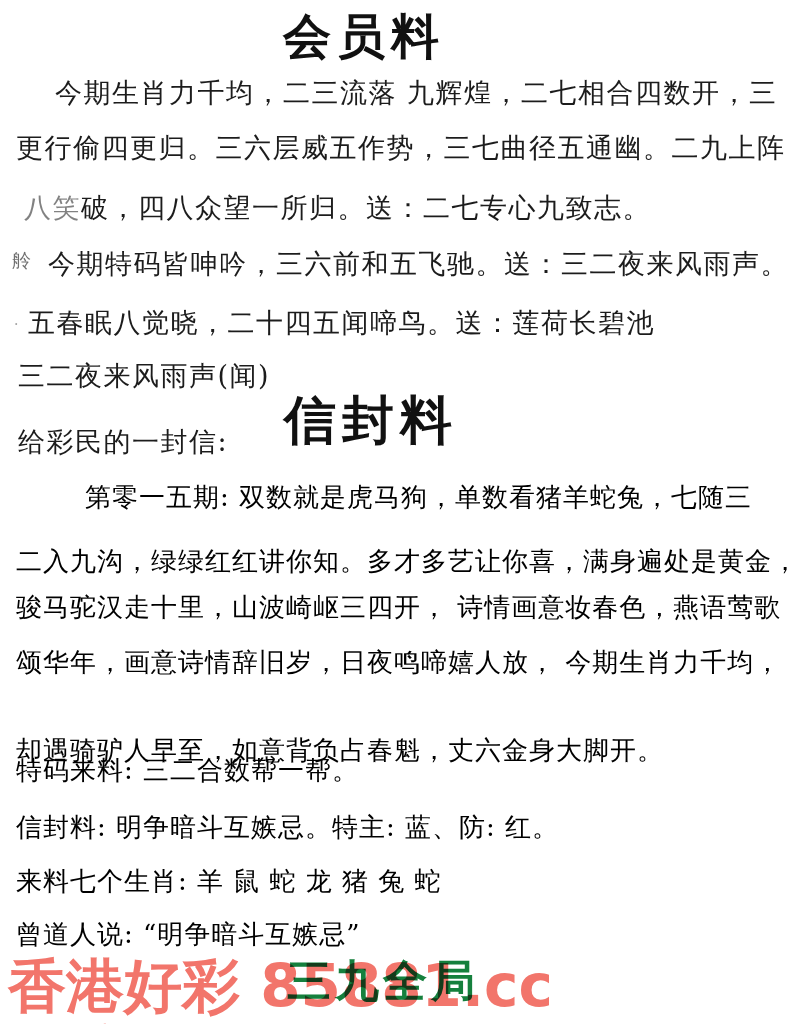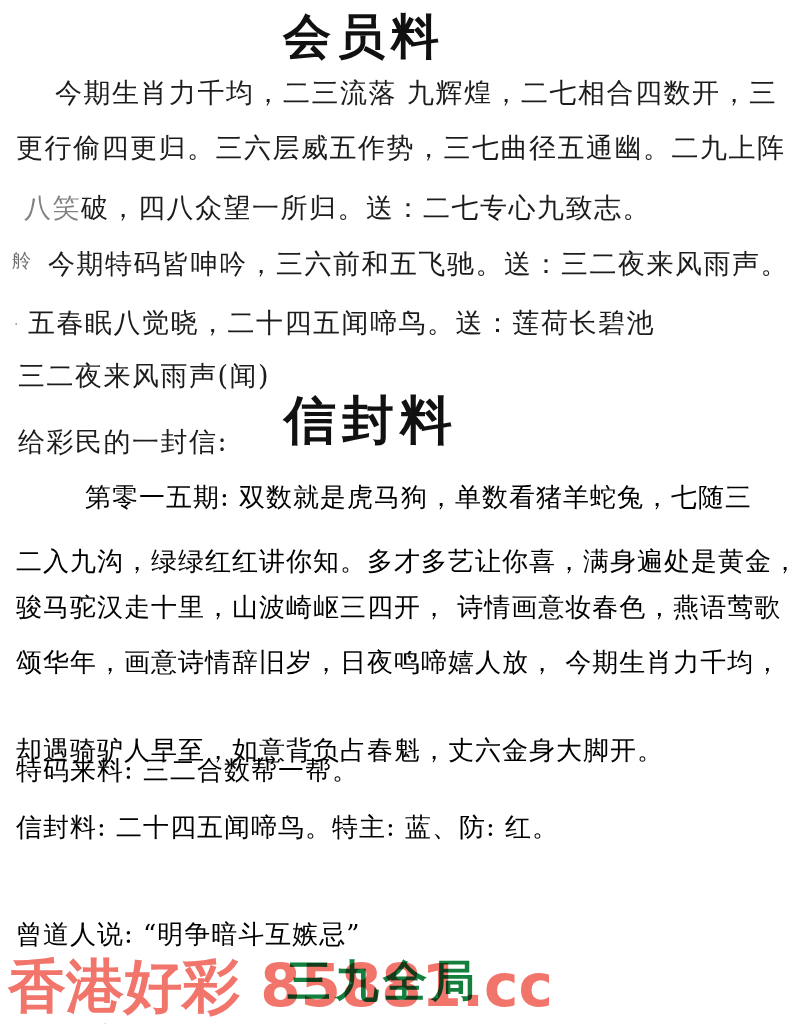--- a/index.html
+++ b/index.html
@@ -117,22 +117,23 @@
   <div class="pline" style="top:532px;left:16px;margin-top:12px;">二入九沟，绿绿红红讲你知。多才多艺让你喜，满身遍处是黄金，</div>
 
   <div class="pline" style="top:590px;left:16px;">骏马驼汉走十里，山波崎岖三四开， 诗情画意妆春色，燕语莺歌</div>
 
   <div class="pline" style="top:645px;left:16px;">颂华年，画意诗情辞旧岁，日夜鸣啼嬉人放， 今期生肖力千均，</div>
 
   <div class="pline" style="top:733px;left:16px;">却遇骑驴人早至，如意背负占春魁，丈六金身大脚开。</div>
 
   <div class="pline" style="top:753px;left:16px;">特码来料: 三二合数帮一帮。</div>
 
-  <div class="pline" style="top:810px;left:16px;">信封料: 二十四五闻啼鸟。特主: 蓝、防: 红。</div>
+  <div class="pline" style="top:810px;left:16px;">信封料: 明争暗斗互嫉忌。特主: 蓝、防: 红。</div>
 
+  <div class="pline" style="top:864px;left:16px;">来料七个生肖: 羊 鼠 蛇 龙 猪 兔 蛇</div>
 
   <div class="pline" style="top:917px;left:16px;">曾道人说: “明争暗斗互嫉忌”</div>
 
   <div class="bottom-title">三九全局</div>
 
   <div class="watermark" style="color: rgb(242, 117, 107);">香港好彩 85881.cc</div>
 
   <div class="watermark-clip" style="color: rgb(242, 117, 107);">
     <div class="inner" style="color: rgb(242, 117, 107);">香港好彩 85881.cc</div>
   </div>

